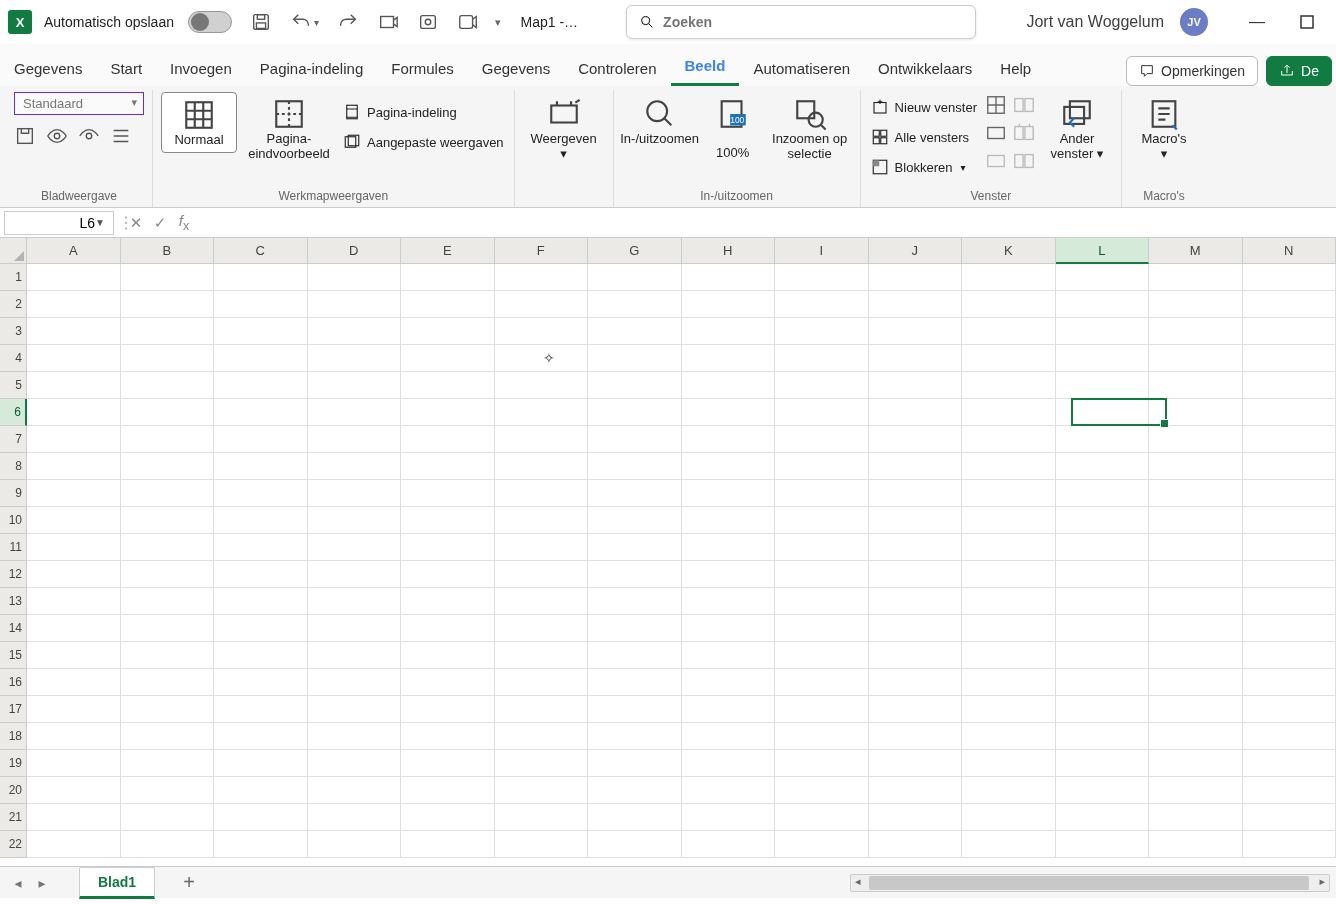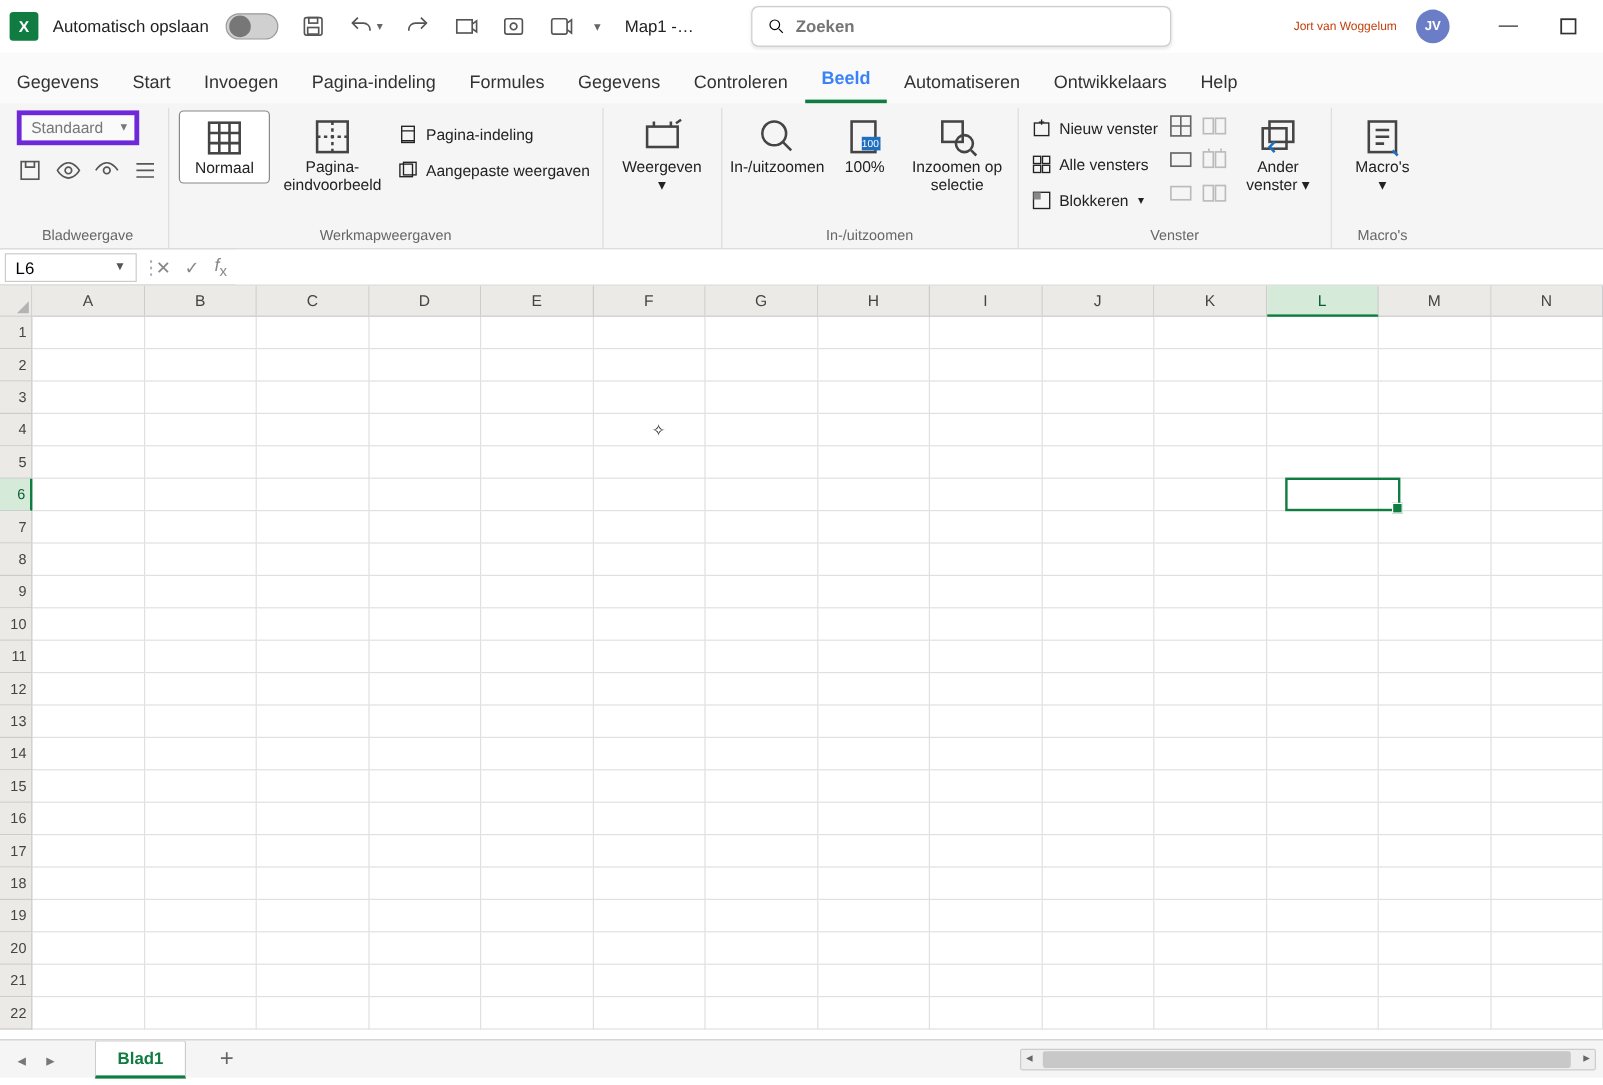--- a/index.html
+++ b/index.html
@@ -9,21 +9,21 @@
 .titlebar { height: 44px; background: #fff; display: flex; align-items: center; padding: 0 8px; gap: 8px; }
 .app-icon { width: 24px; height: 24px; background: #107c41; border-radius: 3px; display: flex; align-items: center; justify-content: center; color: #fff; font-weight: bold; font-size: 13px; }
 .autosave-label { font-size: 14px; color: #222; margin-left: 4px; }
 .autosave-toggle { width: 44px; height: 22px; background: #d0d0d0; border-radius: 11px; position: relative; margin-left: 6px; border: 1px solid #999; }
 .autosave-toggle::after { content: ""; position: absolute; left: 2px; top: 1px; width: 18px; height: 18px; background: #777; border-radius: 50%; }
 .qat-icon { width: 22px; height: 22px; display: flex; align-items: center; justify-content: center; color: #555; margin-left: 10px; }
 .doc-title { font-size: 14px; color: #222; margin-left: 12px; }
 .search-box { flex: 0 0 350px; height: 34px; background: #fff; border: 1px solid #ccc; border-radius: 6px; display: flex; align-items: center; padding: 0 12px; margin-left: 40px; box-shadow: 0 1px 3px rgba(0,0,0,0.1);}
 .search-box input { border: none; outline: none; font-size: 14px; margin-left: 8px; flex: 1; color:#666;font-weight:bold;}
 .spacer { flex: 1; }
-.user-name { font-size: 10px; color: #c2410c; margin-right: 8px; }
+.user-name { font-size: 16px; color: #404040; margin-right: 8px; }
 .user-avatar { width: 28px; height: 28px; border-radius: 50%; background: #6b7dc7; color: #fff; display: flex; align-items: center; justify-content: center; font-size: 11px; font-weight: 600; }
 .win-btn { width: 42px; height: 28px; display: flex; align-items: center; justify-content: center; color: #333; }
 
 
 .ribbon-tabs { height: 42px; display: flex; align-items: flex-end; padding: 0 0 0 0; gap: 0; background: #fafafa;}
 .tab { padding: 8px 14px 9px 14px; font-size: 15px; color: #333; cursor: pointer; }
 .tab.active { color: #3b82f6; border-bottom: 3px solid #107c41; font-weight: 700; }
 .tab-right { margin-left: auto; display: flex; align-items: center; gap: 8px; padding-right: 4px;}
 .pill-btn { border: 1px solid #bbb; border-radius: 6px; padding: 6px 12px; font-size: 14px; display: flex; align-items: center; gap: 6px; background: #fff; color:#333;}
 .pill-btn.green { background: #107c41; color: #fff; border-color: #107c41; }
@@ -35,29 +35,29 @@
 .group-content { display: flex; align-items: flex-start; gap: 6px; flex: 1; }
 .group-label { font-size: 12px; color: #666; padding: 2px 0 4px 0; }
 .bigbtn { display: flex; flex-direction: column; align-items: center; justify-content: flex-start; width: 76px; padding: 4px 2px; border-radius: 4px; }
 .bigbtn.selected { border: 1px solid #888; background:#fff;}
 .bigbtn .icon { font-size: 28px; color: #444; height: 36px; display: flex; align-items: center; justify-content:center;}
 .bigbtn .icon svg { width:34px; height:34px;}
 .bigbtn .lbl { font-size: 13px; color: #222; text-align: center; line-height: 1.15; }
 .smrow { display: flex; align-items: center; gap: 6px; height: 28px; font-size: 13px; color: #222; padding:0 2px;}
 .smrow svg { width:18px; height:18px;}
 .vcol { display:flex; flex-direction:column; gap:2px;}
-.drop { border:4px solid #6d28d9; padding:3px 22px 3px 8px; font-size:13px; color:#777; position:relative; background:#fafafa; width:102px;}
+.drop { border:1px solid #6d28d9; padding:3px 22px 3px 8px; font-size:13px; color:#777; position:relative; background:#fafafa; width:130px;}
 .drop::after{content:"▾"; position:absolute; right:6px; top:3px; font-size:11px; color:#777;}
 .icon-row { display:flex; gap:10px; margin-top:8px;}
 .icon-row span{ color:#555; font-size:18px;}
 .smicon{width:22px;height:22px;display:flex;align-items:center;justify-content:center;color:#666;}
 
 
 .formula-bar { height: 30px; display: flex; align-items: center; border-bottom: 1px solid #ccc; background:#fff;}
-.name-box { width: 110px; border: 1px solid #ccc; padding: 3px 8px; font-size: 14px; display: flex; align-items:center; justify-content:space-between; margin:0 4px;}
+.name-box { width: 110px; border: 1px solid #ccc; padding: 3px 8px; font-size: 14px; display: flex; align-items:center; justify-content:flex-end; margin:0 4px;}
 .name-box span.dd{font-size:10px;color:#555;}
 .fb-sep{width:6px;color:#aaa;}
 .fb-btn { width: 24px; text-align: center; color: #888; font-size:15px;}
 .fb-input { flex: 1; border: none; outline: none; padding: 0 6px; font-size: 14px; height:100%;}
 
 
 .grid-wrap { position: relative; height: 628px; overflow: hidden; }
 .corner { position:absolute; left:0; top:0; width:27px; height:26px; background:#eceae6; border-right:1px solid #ccc; border-bottom:1px solid #ccc;}
 .corner::after{content:""; position:absolute; right:2px; bottom:2px; width:0;height:0;border-left:10px solid transparent;border-bottom:10px solid #b3b3b3;}
 .col-headers { position:absolute; left:27px; top:0; right:0; height:26px; display:flex;}
@@ -154,20 +154,36 @@
   <div class="tab">Start</div>
   <div class="tab">Invoegen</div>
   <div class="tab">Pagina-indeling</div>
   <div class="tab">Formules</div>
   <div class="tab">Gegevens</div>
   <div class="tab">Controleren</div>
   <div class="tab active">Beeld</div>
   <div class="tab">Automatiseren</div>
   <div class="tab">Ontwikkelaars</div>
   <div class="tab">Help</div>
+  <div class="tab-right">
+    <div class="pill-btn">
+      <svg width="16" height="16" viewBox="0 0 24 24">
+          <path d="M4 4h16v12H12l-4 4v-4H4z"></path>
+        </svg>
+      <span>Opmerkingen</span>
+    </div>
+    <div class="pill-btn green">
+      <svg width="16" height="16" viewBox="0 0 24 24" stroke="#fff">
+          <path d="M4 12v6h16v-6"></path>
+          <path d="M12 3v12"></path>
+          <path d="M8 7l4-4 4 4"></path>
+        </svg>
+      <span>De</span>
+    </div>
+  </div>
 </div>
 
 <div class="ribbon">
 
   <div class="group">
     <div class="group-content">
       <div class="vcol">
         <div class="drop">Standaard</div>
         <div class="icon-row">
           <span class="smicon">
@@ -260,21 +276,21 @@
     <div class="group-content">
       <div class="bigbtn">
         <div class="icon">
             <svg viewBox="0 0 24 24">
               <circle cx="10" cy="10" r="7"></circle>
               <path d="M20 20l-5-5"></path>
             </svg>
           </div>
         <div class="lbl">In-/uitzoomen</div>
       </div>
-      <div class="bigbtn" style="width:58px;">
+      <div class="bigbtn" style="width:58px;gap:14px;">
         <div class="icon">
             <svg viewBox="0 0 24 24">
               <rect x="4" y="3" width="14" height="18"></rect>
               <rect x="10" y="12" width="11" height="8" fill="#1f6fc0" stroke="none"></rect>
               <text x="15" y="18" font-size="6" fill="#fff" stroke="none" text-anchor="middle">100</text>
             </svg>
           </div>
         <div class="lbl">100%</div>
       </div>
       <div class="bigbtn" style="width:84px;">

